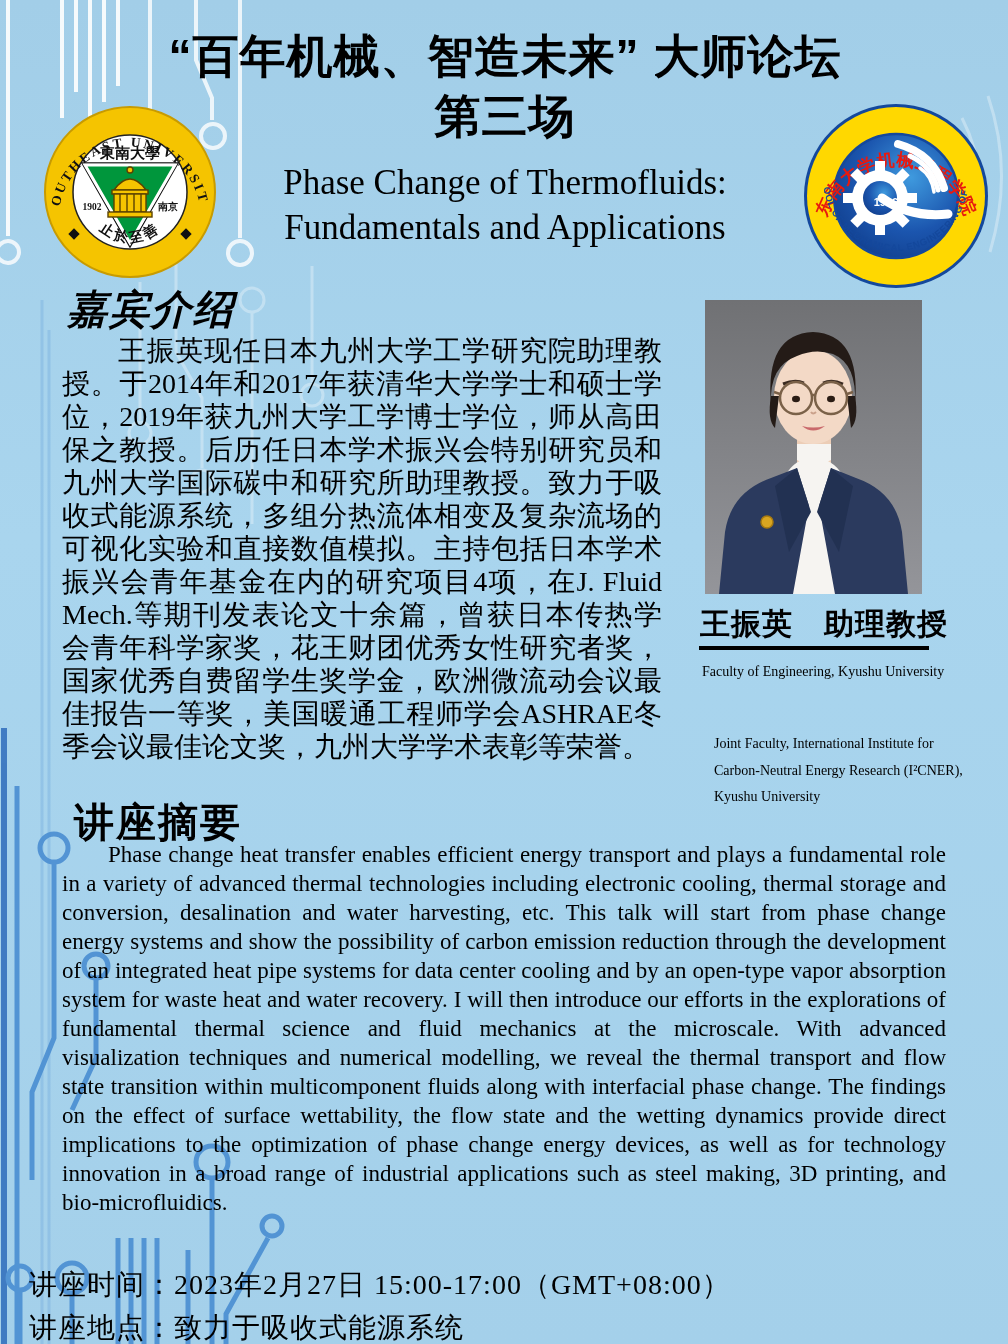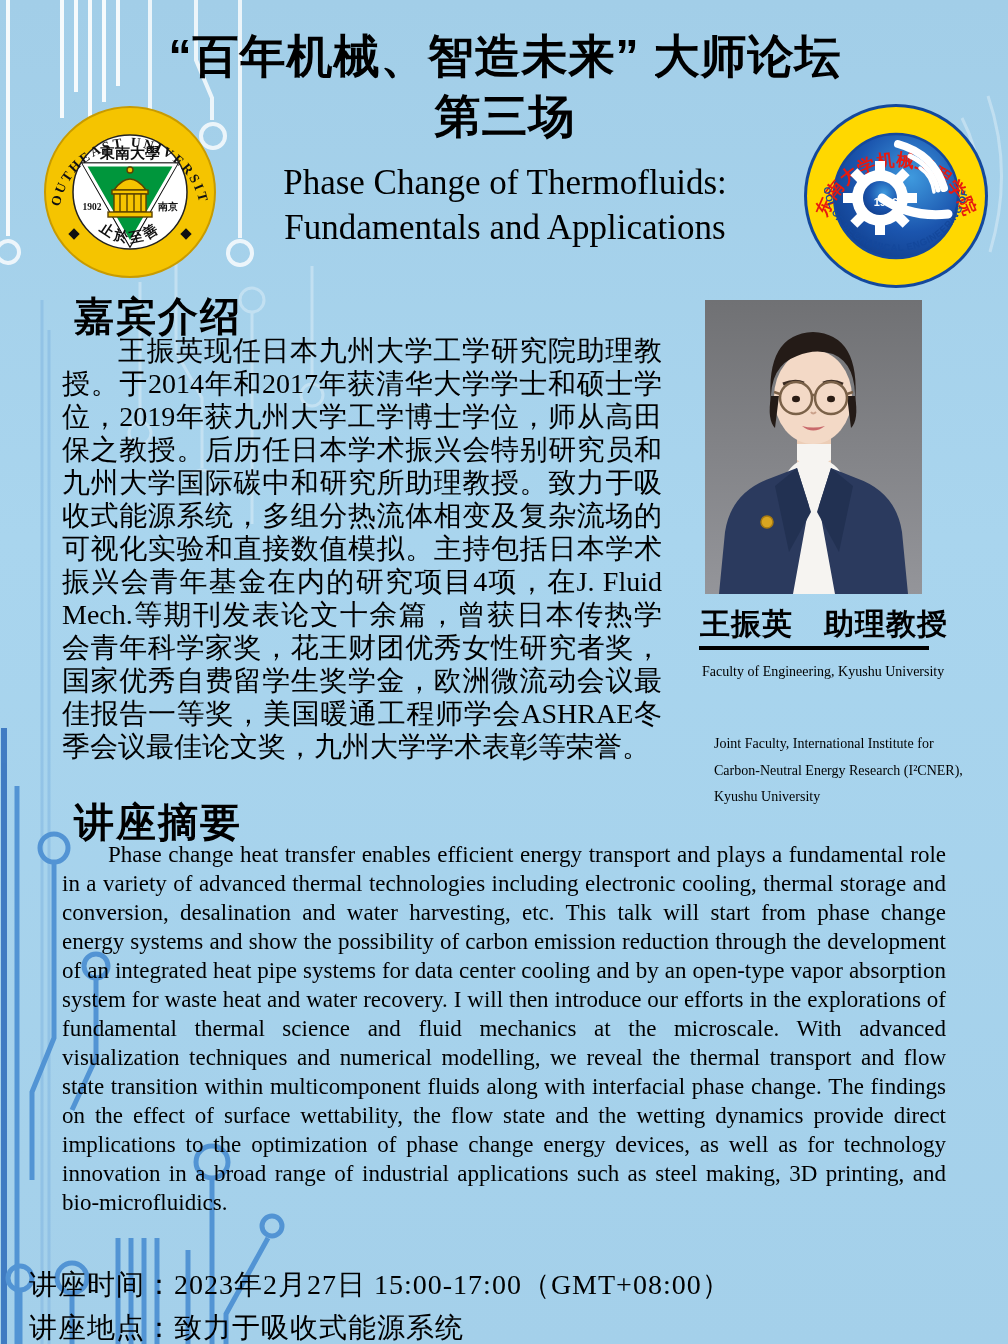--- a/index.html
+++ b/index.html
@@ -198,21 +198,21 @@
     </g>
     <circle cx="78" cy="96" r="17" fill="url(#mechBlue)"></circle>
     <path d="M 80 96 Q 108 116 146 112" stroke="#ffffff" stroke-width="9" fill="none" stroke-linecap="round"></path>
     <path d="M 96 42 Q 132 52 142 86" stroke="#ffffff" stroke-width="8" fill="none" stroke-linecap="round"></path>
     <path d="M 108 54 Q 130 64 136 88" stroke="#ffffff" stroke-width="5" fill="none" stroke-linecap="round"></path>
     <path d="M 118 66 Q 130 74 132 90" stroke="#ffffff" stroke-width="3.5" fill="none" stroke-linecap="round"></path>
   </g>
   <text x="84" y="104" text-anchor="middle" font-family="Liberation Sans,sans-serif" font-size="11" font-weight="bold" fill="#ffffff">1916</text>
 </svg>
 
-<h2 class="abs content section-heading" id="guest-heading" style="margin:16px;">嘉宾介绍</h2>
+<h2 class="abs content section-heading" id="guest-heading" style="margin:9px;font-style:italic;">嘉宾介绍</h2>
 
 <p class="abs content bio-text" style="margin:0;">王振英现任日本九州大学工学研究院助理教授。于2014年和2017年获清华大学学士和硕士学位，2019年获九州大学工学博士学位，师从高田保之教授。后历任日本学术振兴会特别研究员和九州大学国际碳中和研究所助理教授。致力于吸收式能源系统，多组分热流体相变及复杂流场的可视化实验和直接数值模拟。主持包括日本学术振兴会青年基金在内的研究项目4项，在J. Fluid Mech.等期刊发表论文十余篇，曾获日本传热学会青年科学家奖，花王财团优秀女性研究者奖，国家优秀自费留学生奖学金，欧洲微流动会议最佳报告一等奖，美国暖通工程师学会ASHRAE冬季会议最佳论文奖，九州大学学术表彰等荣誉。</p>
 
 <svg class="abs content photo-frame" viewBox="0 0 217 294">
   <defs>
     <linearGradient id="photoBg" x1="0" y1="0" x2="0" y2="1">
       <stop offset="0%" stop-color="#707174"></stop>
       <stop offset="100%" stop-color="#94959a"></stop>
     </linearGradient>
   </defs>

